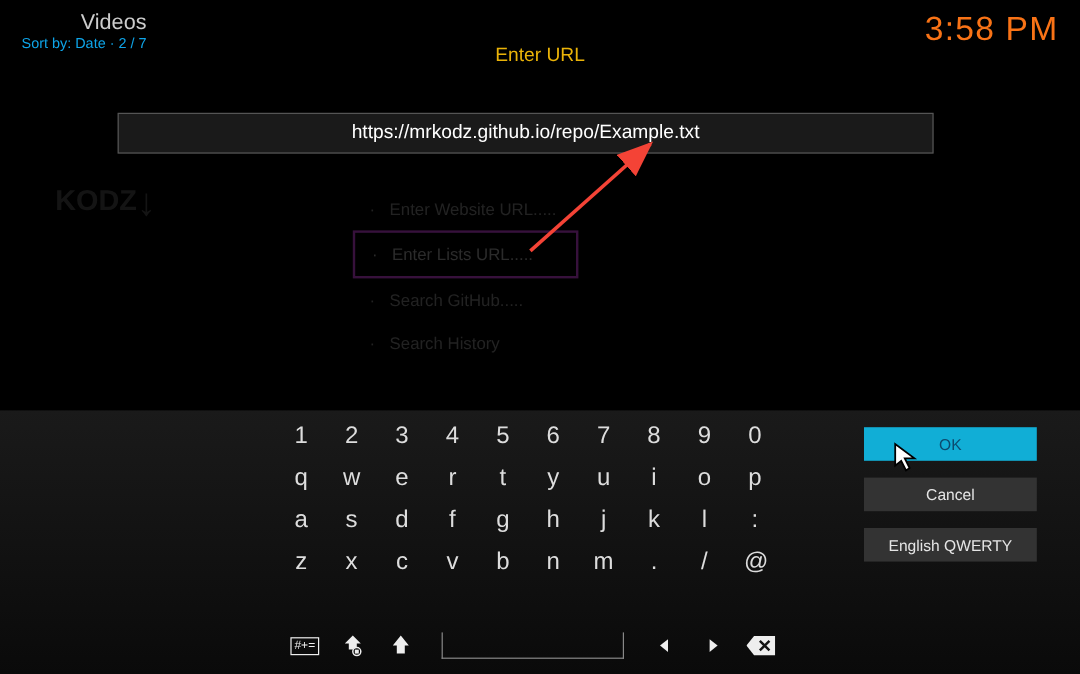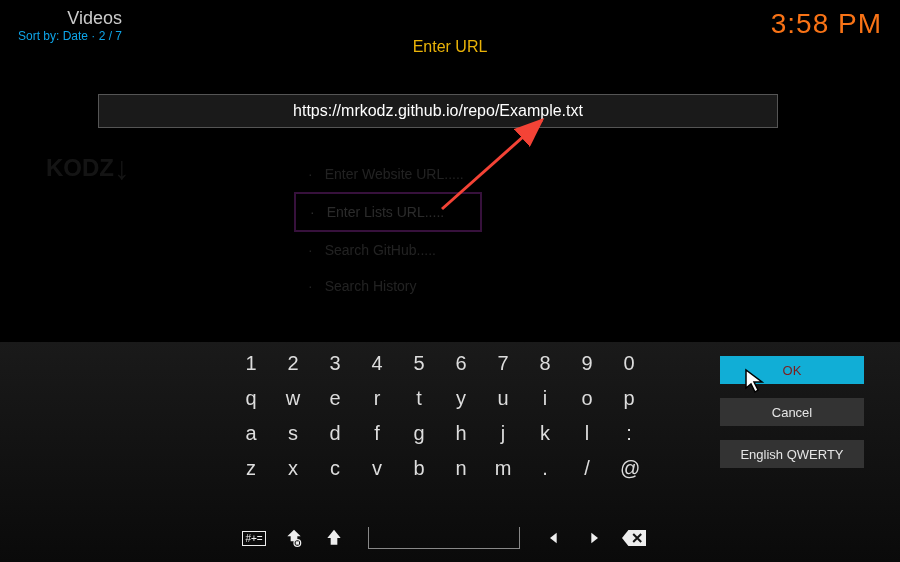--- a/index.html
+++ b/index.html
@@ -17,21 +17,21 @@
     .arrow-svg { position: absolute; top: 114px; left: 432px; pointer-events: none; }
     .keyboard { position: absolute; bottom: 0; left: 0; width: 900px; height: 220px; background: #151515; background: linear-gradient(to bottom, #1a1a1a, #0a0a0a); }
     .key-grid { position: absolute; top: 10px; left: 242px; }
     .key-row { display: flex; gap: 24px; margin-bottom: 12px; font-size: 20px; color: #ddd; }
     .key { width: 18px; text-align: center; cursor: pointer; }
     .bottom-row { position: absolute; bottom: 12px; left: 242px; display: flex; gap: 16px; align-items: center; }
     .bottom-icon { width: 24px; height: 24px; display: flex; align-items: center; justify-content: center; color: #eee; cursor: pointer; }
     .spacebar { width: 152px; height: 22px; border: 1px solid #888; border-top: none; margin: 0 6px; cursor: pointer; }
     .action-buttons { position: absolute; top: 14px; right: 36px; display: flex; flex-direction: column; gap: 14px; width: 144px; }
     .action-btn { height: 28px; display: flex; align-items: center; justify-content: center; font-size: 13px; color: #e5e5e5; background: #333; cursor: pointer; }
-    .action-btn.primary { background: #11aed6; color: #7f1d1d; }
+    .action-btn.primary { background: #11aed6; color: #0c4a6e; }
     .cursor-svg { position: absolute; top: 368px; left: 744px; pointer-events: none; }
     .numplus { font-size: 10px; border: 1px solid #eee; padding: 1px 2px; }
   </style>
 </head>
 <body>
 
 <div class="header">
   <div class="header-left">
     <div class="title">Videos</div>
     <div class="sortby">Sort by: Date  ·  2 / 7</div>

